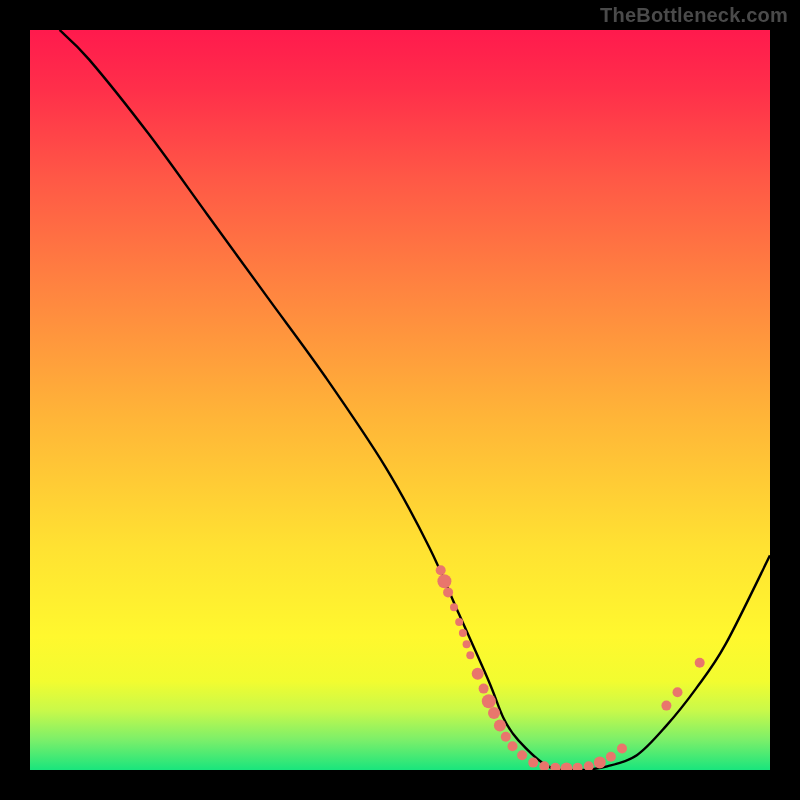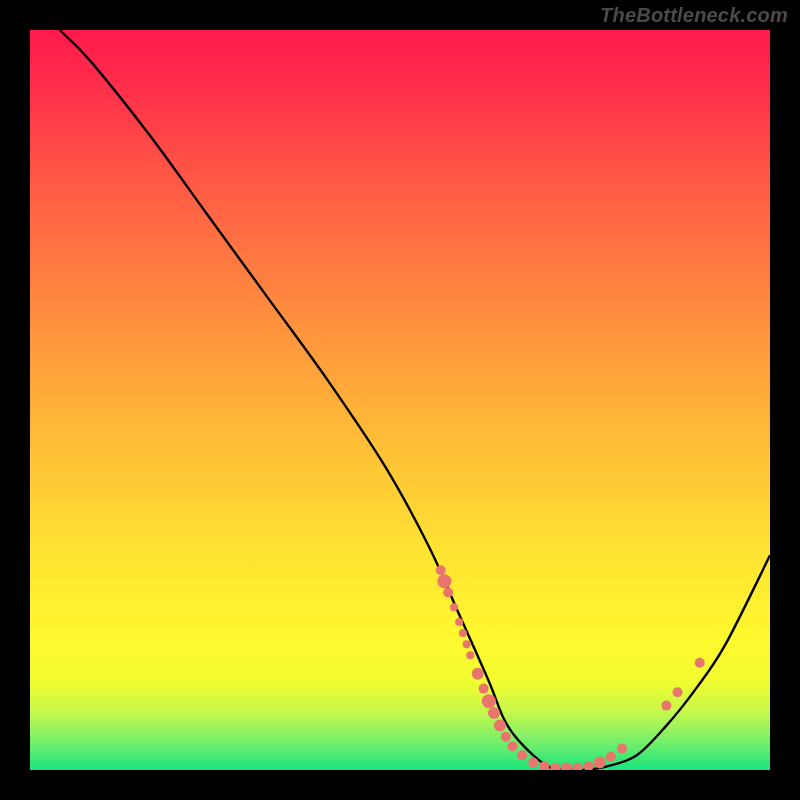--- a/index.html
+++ b/index.html
@@ -9,21 +9,20 @@
     height: 800px;
     background: #000;
     overflow: hidden;
     font-family: Arial, Helvetica, sans-serif;
   }
   .frame {
     position: relative;
     width: 800px;
     height: 800px;
     background: #000;
-    font-style: italic;
   }
   .watermark {
     position: absolute;
     top: 4px;
     right: 12px;
     color: #4a4a4a;
     font-size: 20px;
     font-weight: bold;
     letter-spacing: 0.2px;
     z-index: 20;

